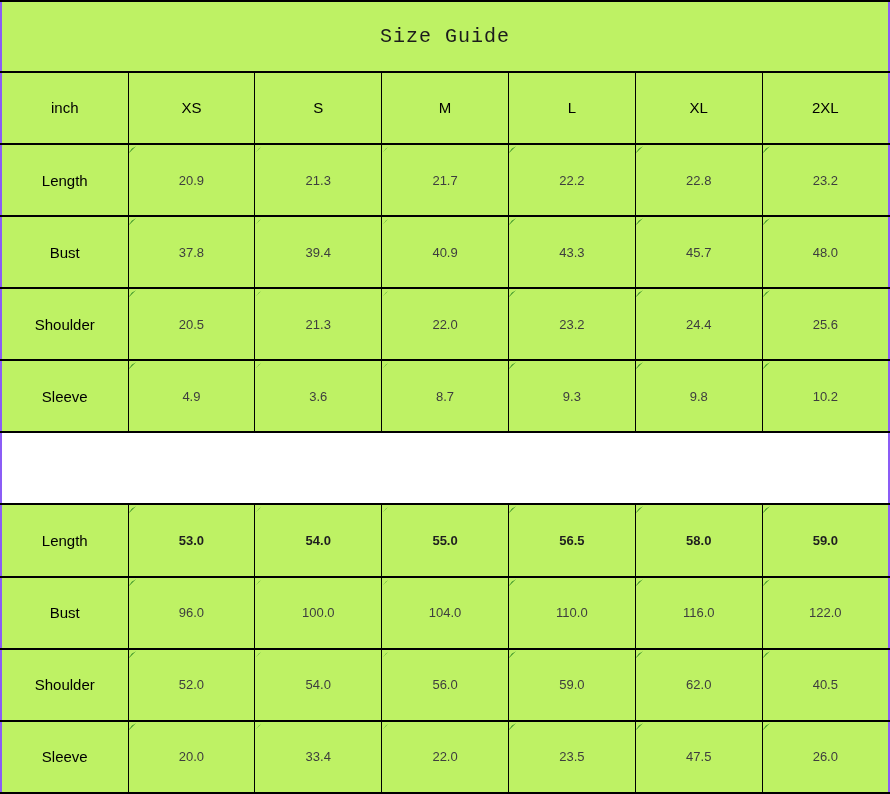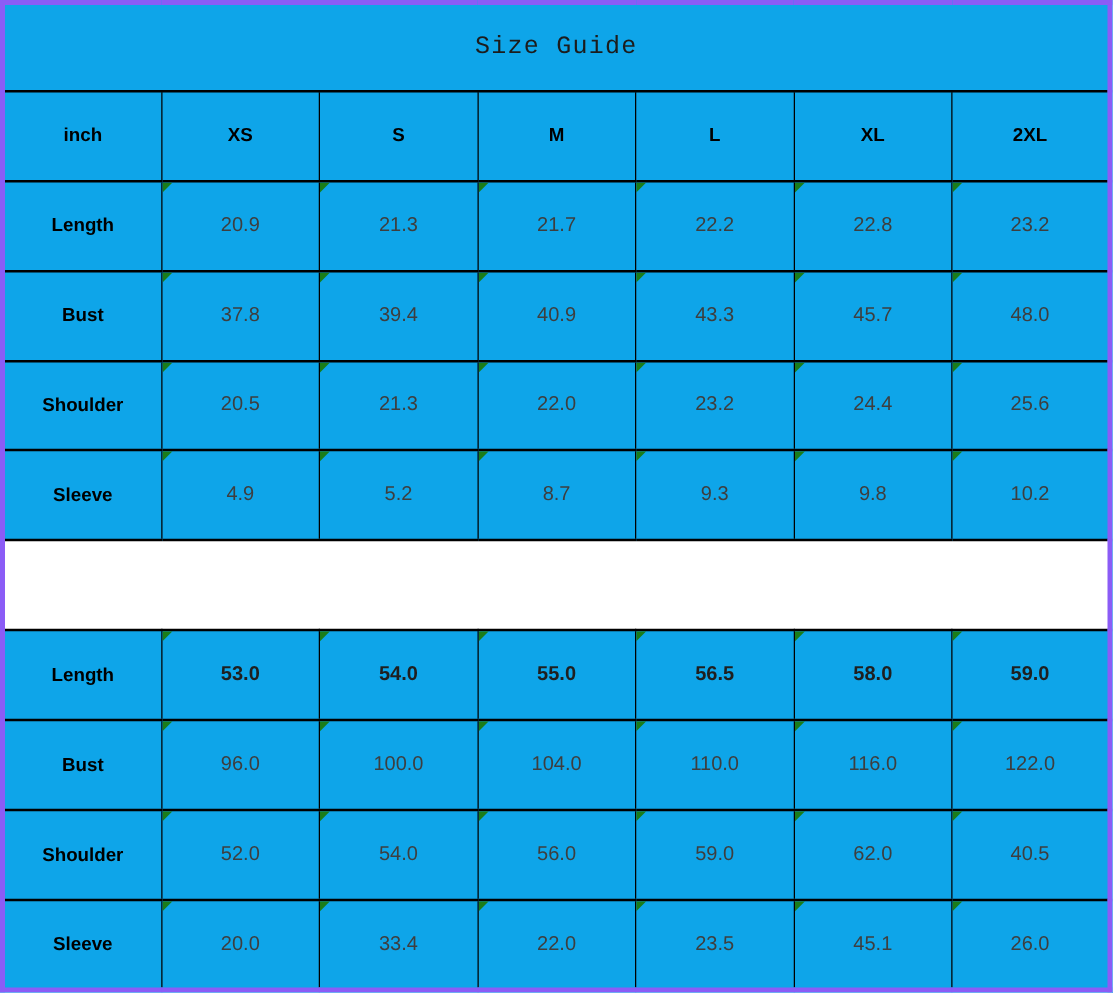--- a/index.html
+++ b/index.html
@@ -8,22 +8,22 @@
     height: 794px;
     box-sizing: border-box;
     font-family: "Liberation Sans", sans-serif;
     background: #ffffff;
   }
   table.size-guide {
     width: 890px;
     height: 794px;
     border-collapse: collapse;
     table-layout: fixed;
-    border: 4px solid #8b5cf6;
-    background: #0ea5e9;
+    border: 2px solid #8b5cf6;
+    background: #bef264;
   }
   col.c-label { width: 127px; }
   td {
     border: 1px solid #000000;
     border-top-width: 2px;
     border-bottom-width: 2px;
     text-align: center;
     vertical-align: middle;
     padding: 0;
     overflow: hidden;
@@ -36,28 +36,29 @@
     font-size: 20px;
     color: #1c1c1c;
     letter-spacing: 1px;
   }
   td.footer {
     font-family: "Liberation Mono", "DejaVu Sans Mono", monospace;
     font-size: 16px;
     color: #1c1c1c;
   }
   td.head {
-    font-weight: bold;
+    font-weight: normal;
     font-size: 15px;
     color: #000000;
   }
   td.value {
     position: relative;
-    font-size: 16px;
+    font-size: 13px;
     color: #3e3e3e;
+    border-radius: 11px;
   }
   td.value.bold {
     font-weight: bold;
     color: #1f1f1f;
   }
   td.spacer { background: #ffffff; }
   .marker {
     position: absolute;
     top: 0;
     left: 0;
@@ -117,21 +118,21 @@
           <td class="value"><div class="marker"></div><span>20.5</span></td>
           <td class="value"><div class="marker"></div><span>21.3</span></td>
           <td class="value"><div class="marker"></div><span>22.0</span></td>
           <td class="value"><div class="marker"></div><span>23.2</span></td>
           <td class="value"><div class="marker"></div><span>24.4</span></td>
           <td class="value"><div class="marker"></div><span>25.6</span></td>
         </tr>
         <tr>
           <td class="head">Sleeve</td>
           <td class="value"><div class="marker"></div><span>4.9</span></td>
-          <td class="value"><div class="marker"></div><span>5.2</span></td>
+          <td class="value"><div class="marker"></div><span>3.6</span></td>
           <td class="value"><div class="marker"></div><span>8.7</span></td>
           <td class="value"><div class="marker"></div><span>9.3</span></td>
           <td class="value"><div class="marker"></div><span>9.8</span></td>
           <td class="value"><div class="marker"></div><span>10.2</span></td>
         </tr>
         <tr>
           <td class="spacer" colspan="7"></td>
         </tr>
         <tr>
           <td class="head">Length</td>
@@ -159,18 +160,18 @@
           <td class="value"><div class="marker"></div><span>59.0</span></td>
           <td class="value"><div class="marker"></div><span>62.0</span></td>
           <td class="value"><div class="marker"></div><span>40.5</span></td>
         </tr>
         <tr>
           <td class="head">Sleeve</td>
           <td class="value"><div class="marker"></div><span>20.0</span></td>
           <td class="value"><div class="marker"></div><span>33.4</span></td>
           <td class="value"><div class="marker"></div><span>22.0</span></td>
           <td class="value"><div class="marker"></div><span>23.5</span></td>
-          <td class="value"><div class="marker"></div><span>45.1</span></td>
+          <td class="value"><div class="marker"></div><span>47.5</span></td>
           <td class="value"><div class="marker"></div><span>26.0</span></td>
         </tr>
     </tbody>
   </table>
 </div>
 
 </body></html>

